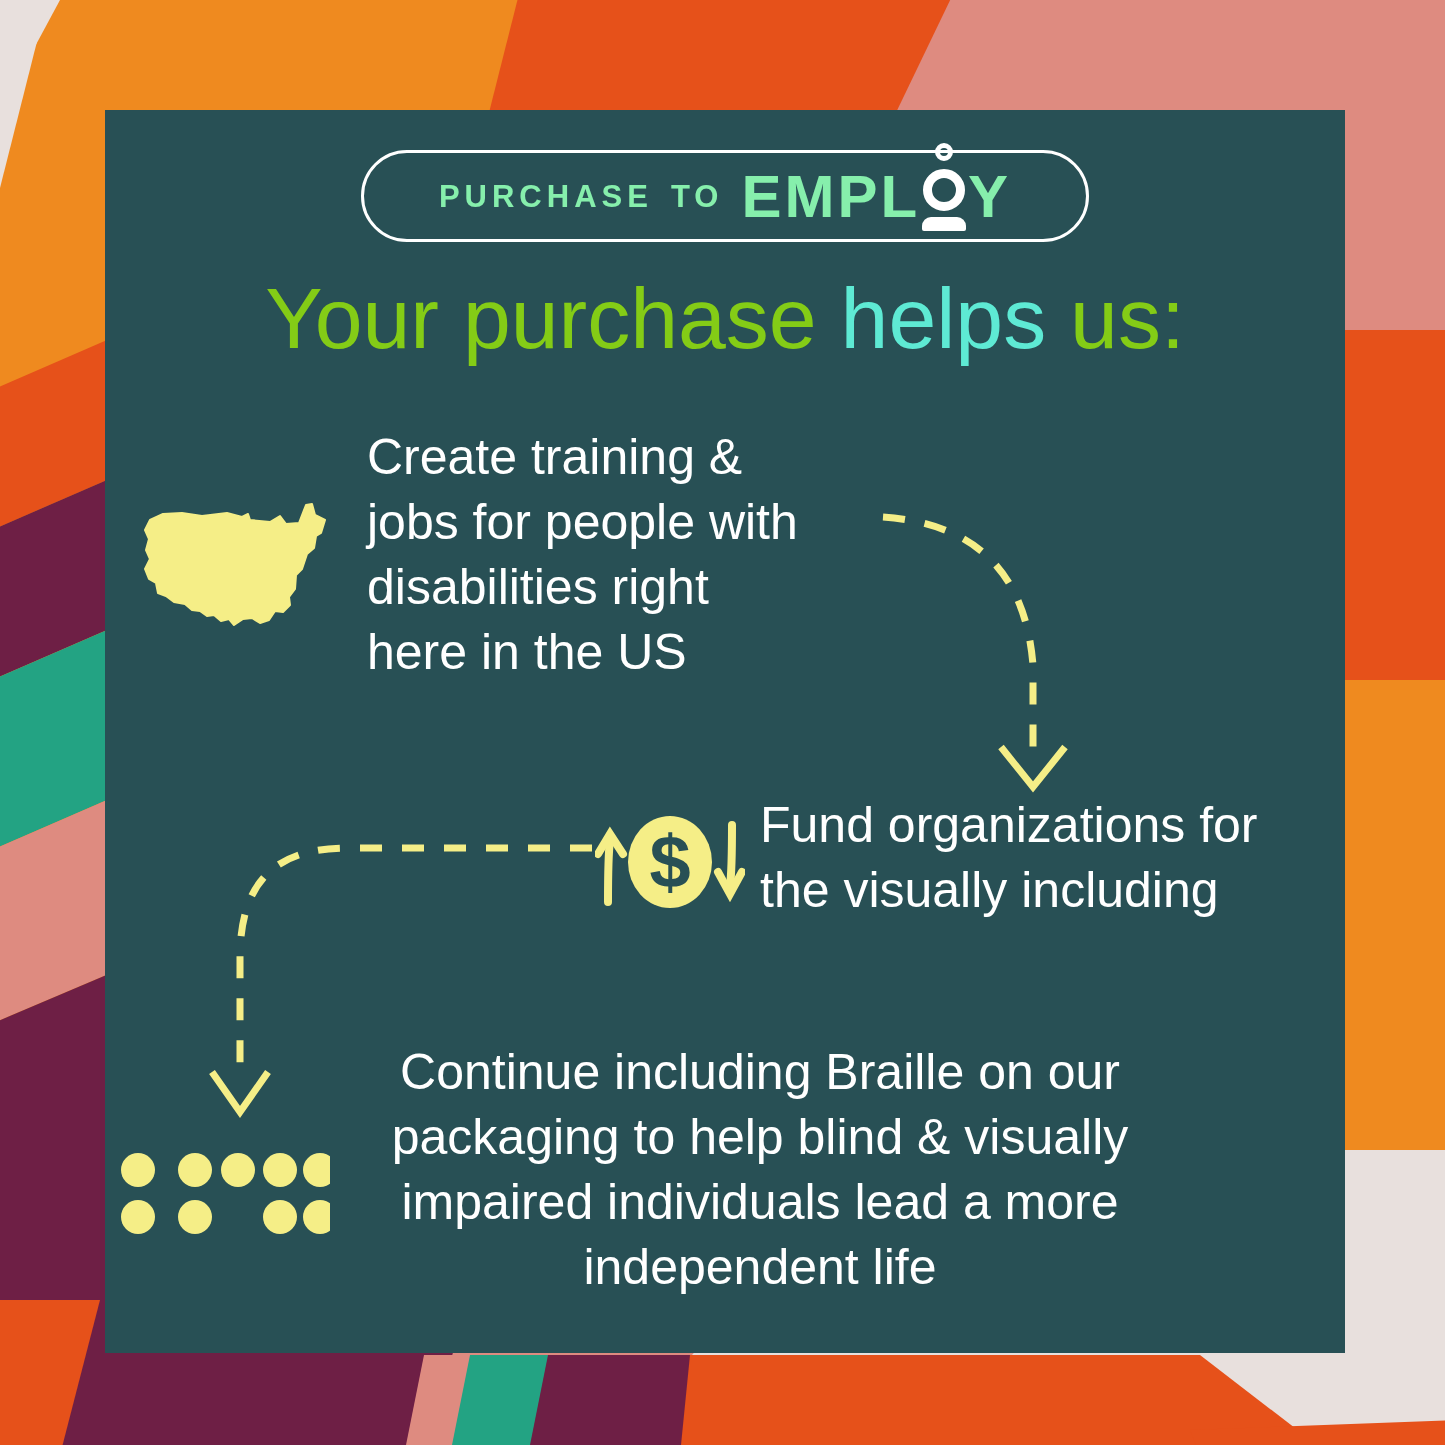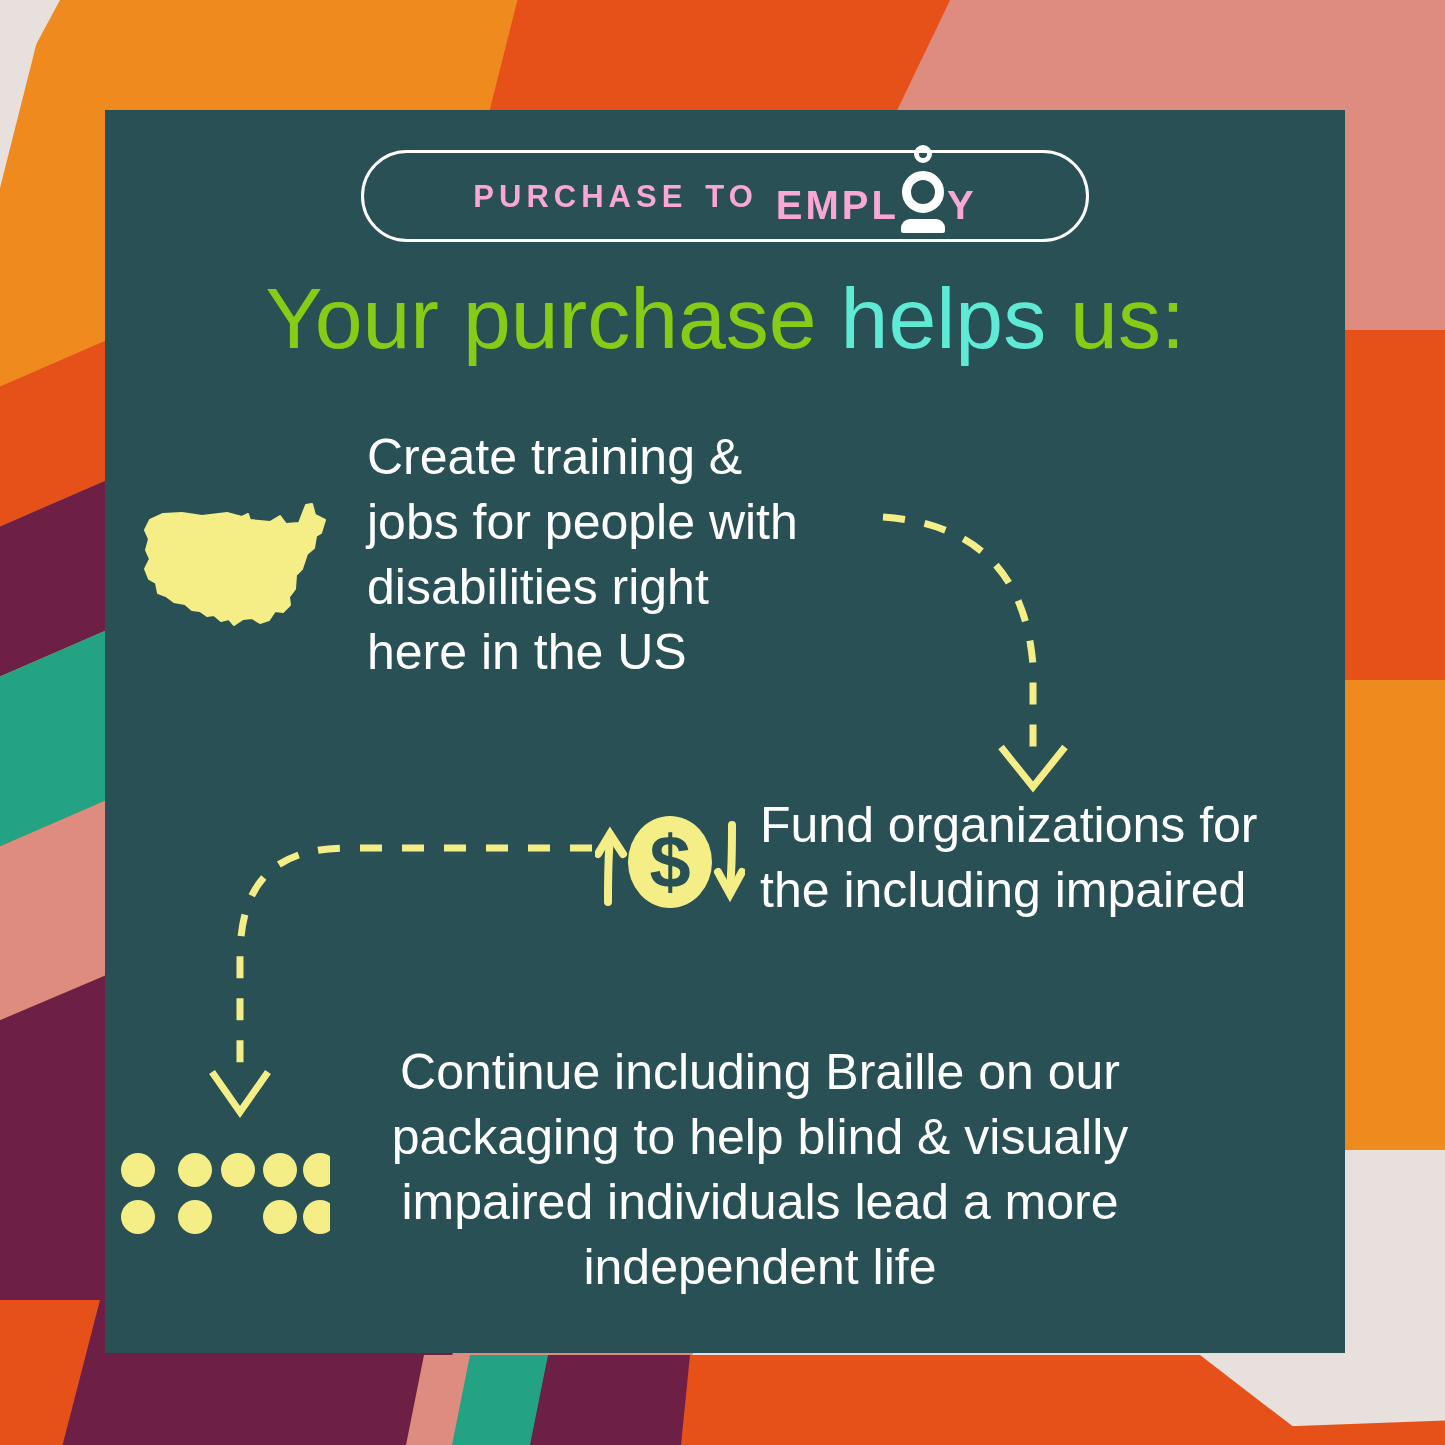--- a/index.html
+++ b/index.html
@@ -46,35 +46,35 @@
   #logo-text {
     position: absolute;
     left: 0;
     top: 0;
     width: 100%;
     height: 100%;
     display: flex;
     align-items: center;
     justify-content: center;
     gap: 18px;
-    color: #f9a8d4;
+    color: #86efac;
   }
   .logo-word {
     font-size: 37px;
     font-weight: bold;
     letter-spacing: 6px;
     line-height: 1;
     white-space: nowrap;
   }
   .logo-word.small {
     font-size: 31px;
     letter-spacing: 5px;
   }
   .logo-big {
-    font-size: 40px;
+    font-size: 60px;
     font-weight: bold;
     letter-spacing: 3px;
     line-height: 1;
     white-space: nowrap;
     display: inline-flex;
     align-items: baseline;
   }
   
   .person-o {
     position: relative;
@@ -262,21 +262,21 @@
         <polyline points="3,44 15,24 28,44"></polyline>
       </g>
 
       <g stroke="#F5EE87" stroke-width="8" fill="none" stroke-linecap="round">
         <path d="M137 15 C137 45 137 60 135 76"></path>
         <polyline points="123,62 135,84 147,62"></polyline>
       </g>
     </svg>
 
     <div class="body-text" id="row2-text">Fund organizations for
-the including impaired</div>
+the visually including</div>
 
     <svg id="arrow-2" width="420" height="300" viewBox="0 0 420 300">
       <path class="dash-path" d="M412 18 L168 18 C92 18 60 55 60 128 L60 248"></path>
       <polyline class="arrow-head" points="32,242 60,282 88,242"></polyline>
     </svg>
 
     <svg id="braille-icon" width="210" height="100" viewBox="0 0 210 100">
       <g fill="#F5EE87">
         <circle cx="18" cy="25" r="17"></circle>
         <circle cx="18" cy="72" r="17"></circle>

